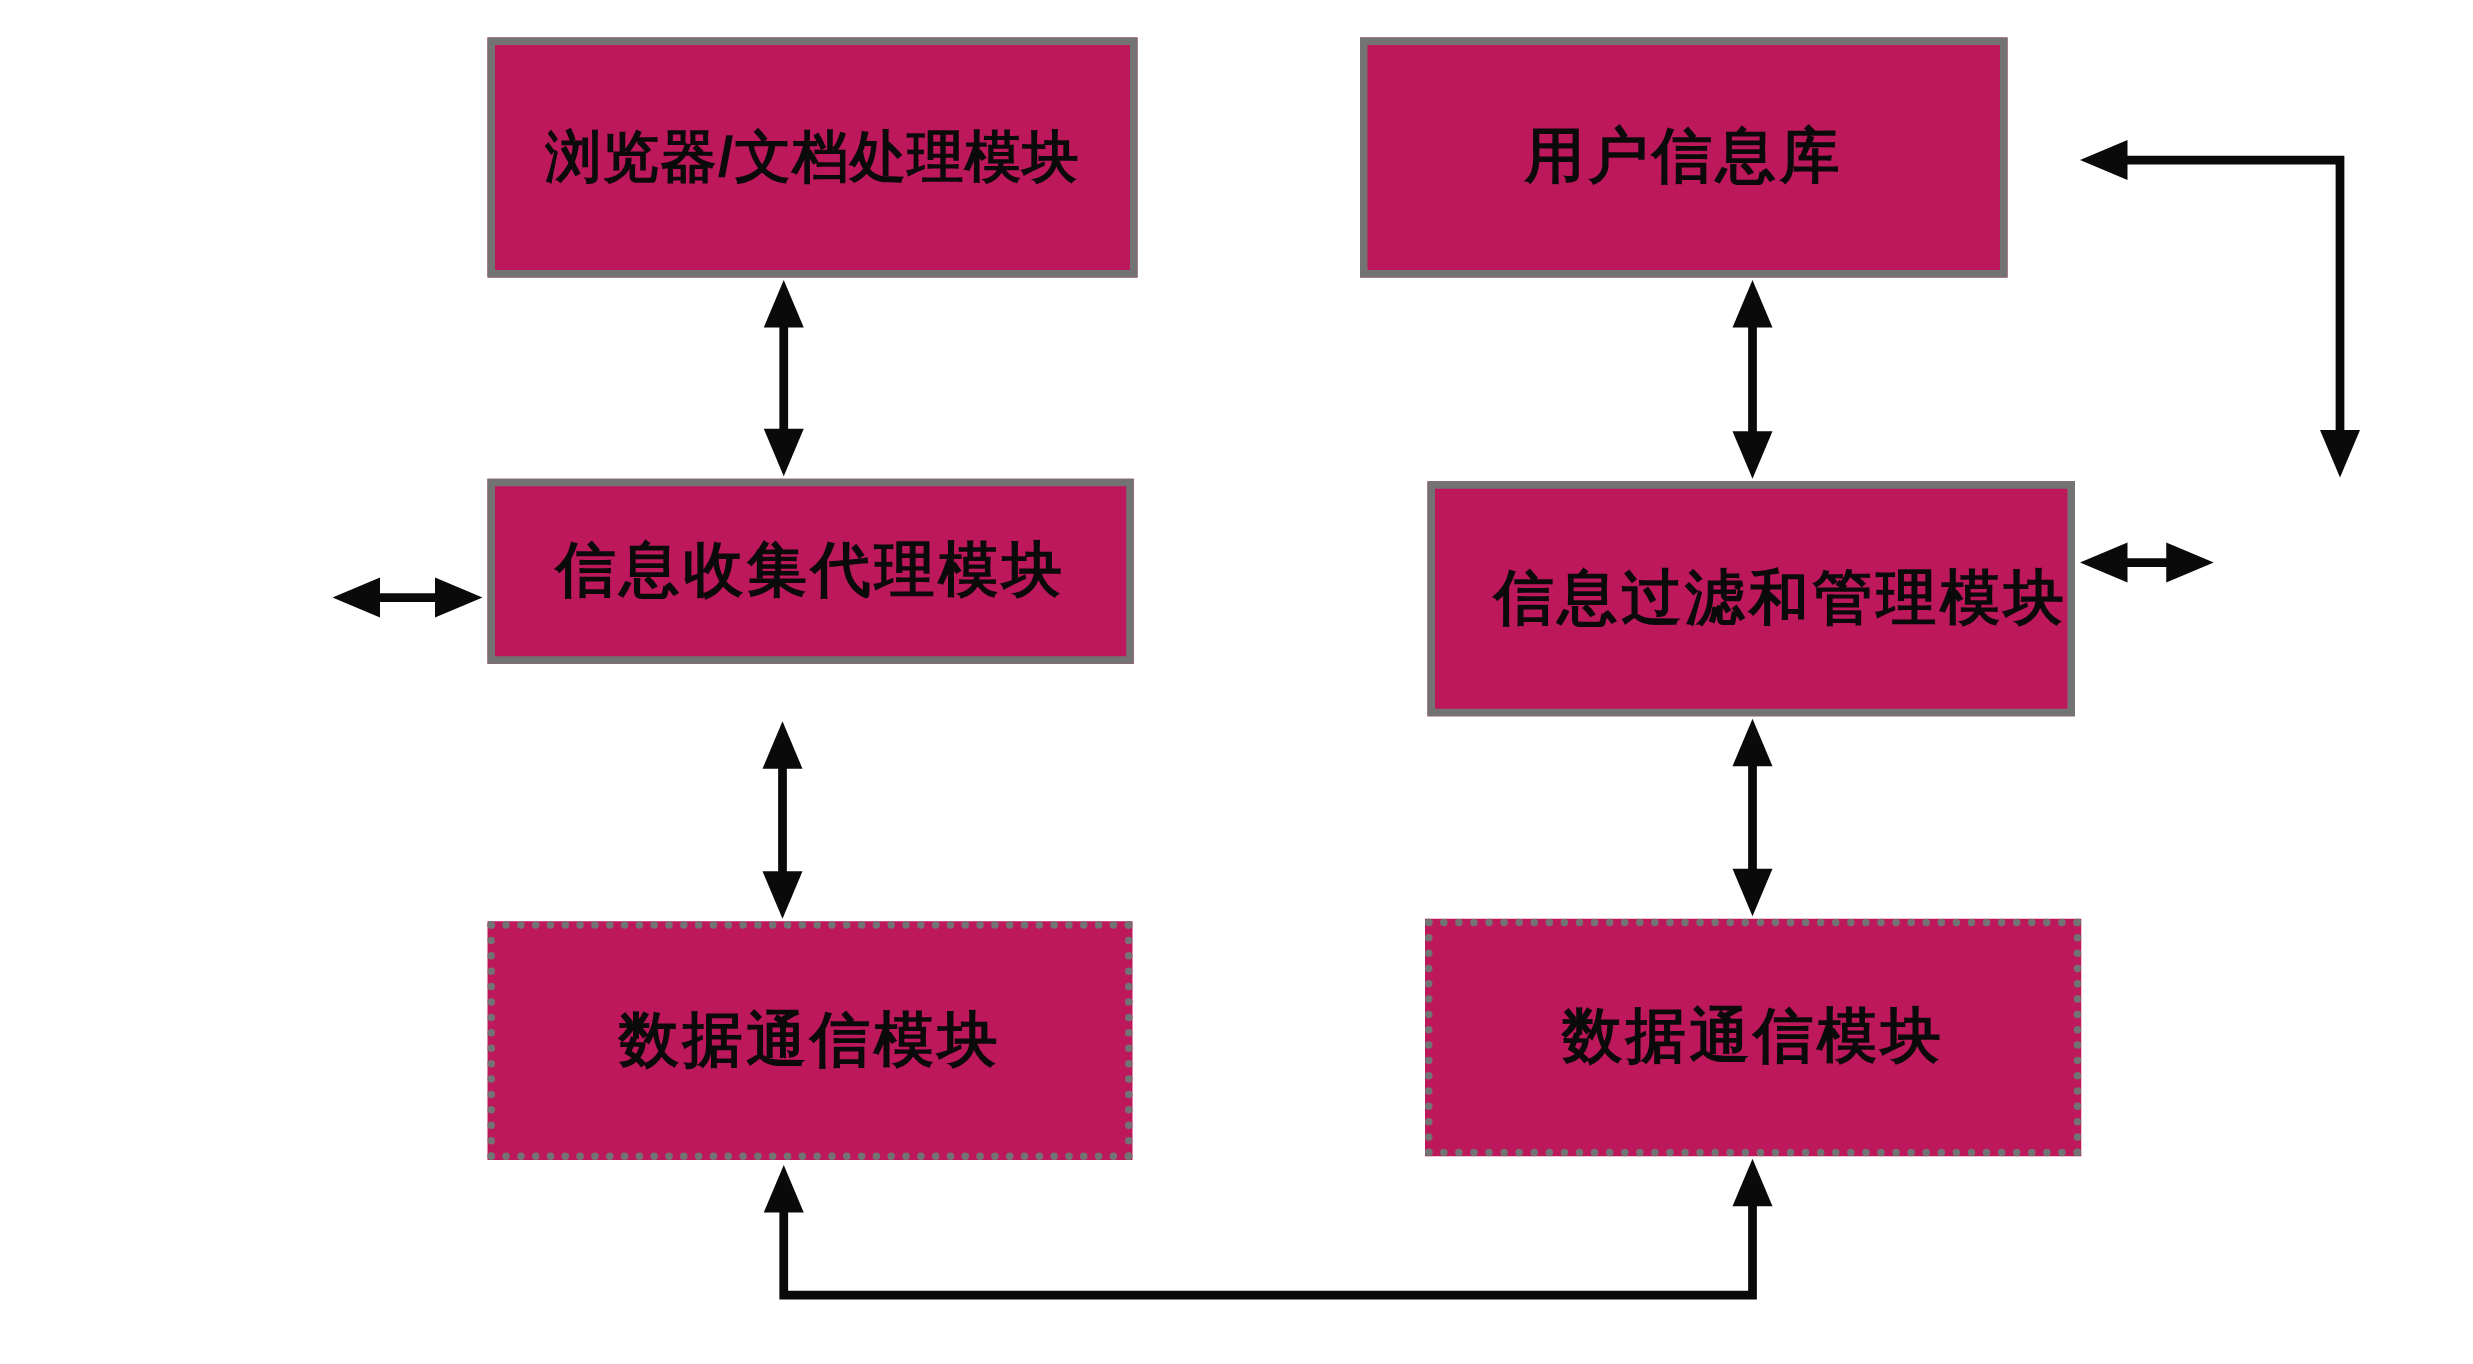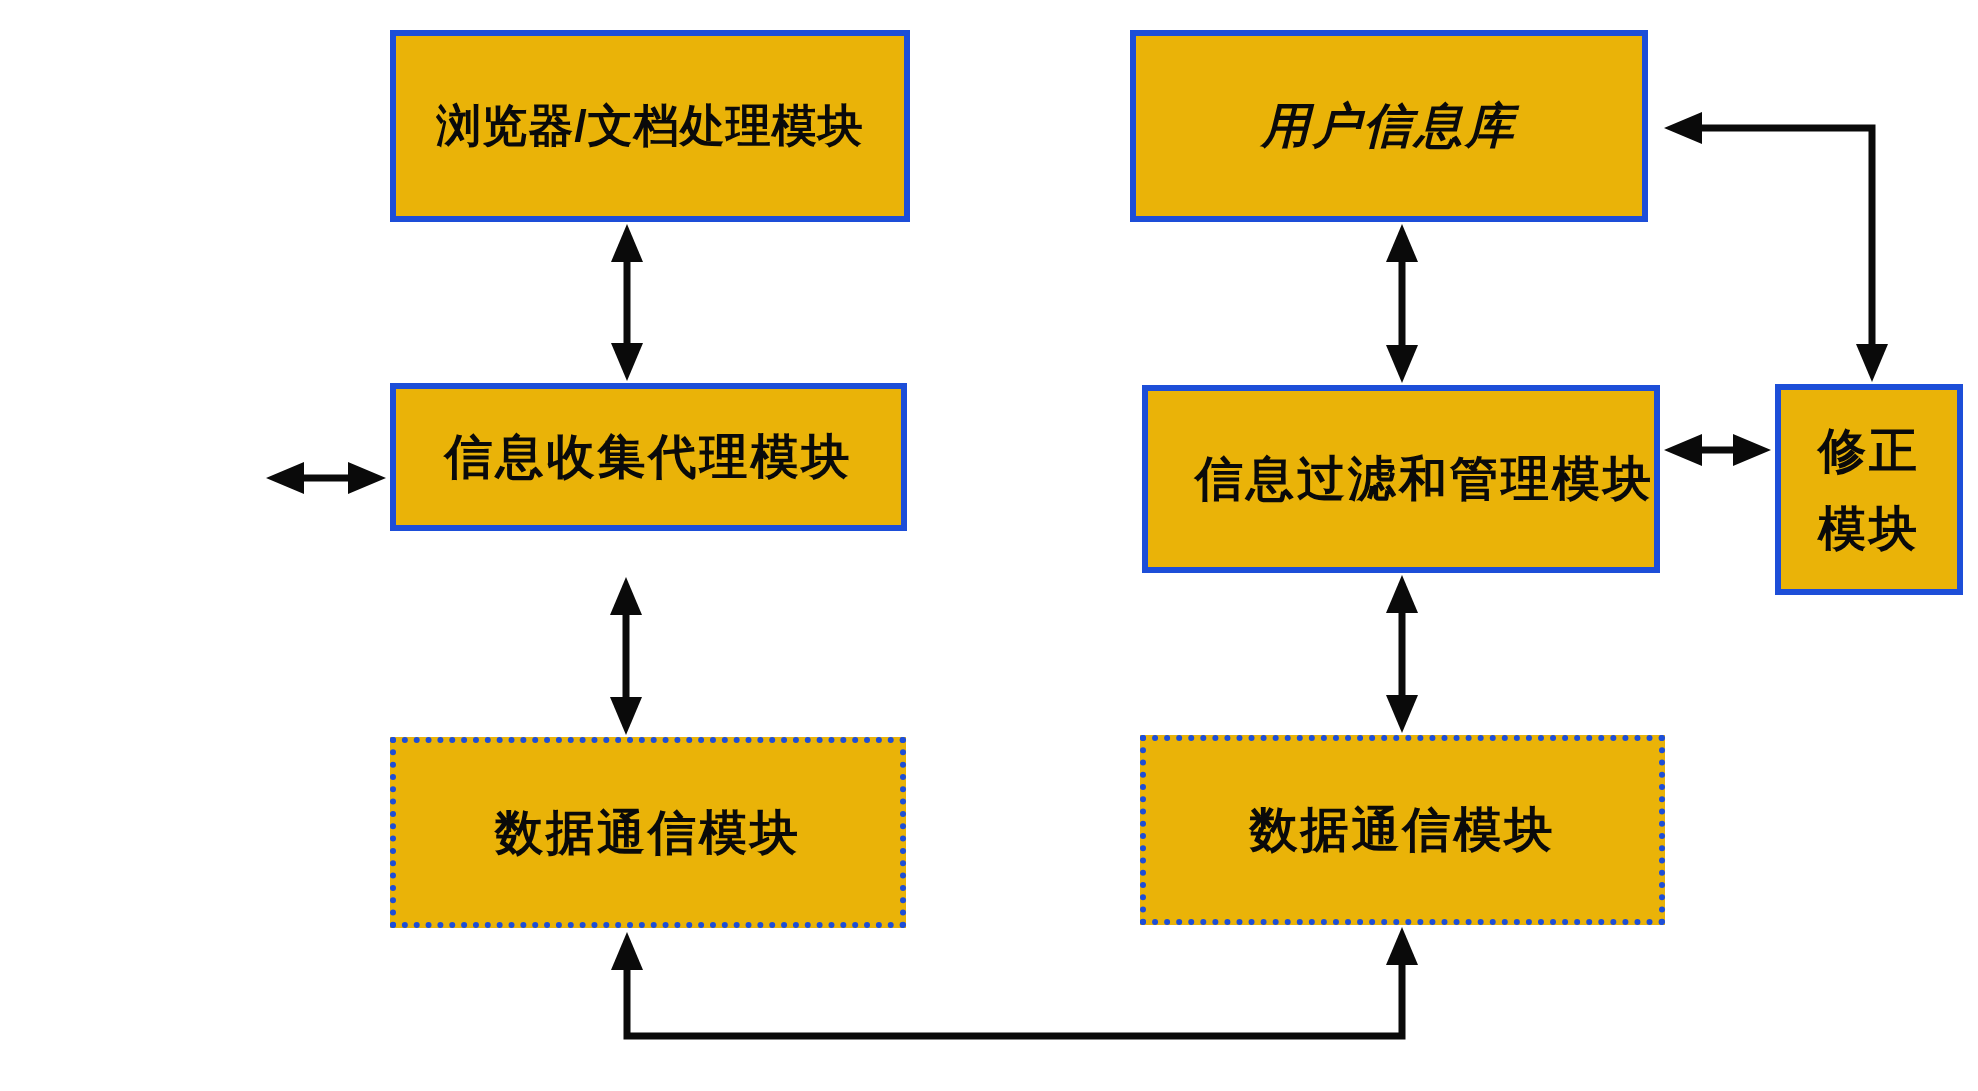--- a/index.html
+++ b/index.html
@@ -7,22 +7,22 @@
   .canvas {
     position: relative;
     width: 1978px;
     height: 1091px;
     background: #ffffff;
     font-family: "Liberation Sans", sans-serif;
     overflow: hidden;
   }
   .box {
     position: absolute;
-    border: 6px solid #1d4ed8;
-    background: #eab308;
+    border: 6px solid #737373;
+    background: #be185d;
     display: flex;
     align-items: center;
     justify-content: center;
     text-align: center;
     color: #0a0a0a;
   }
   .box.dotted { border-style: dotted; }
   .label {
     font-weight: 700;
     font-size: 48px;
@@ -99,39 +99,33 @@
       <path d="M627,962 V1036 H1402 V963"></path>
       <polygon points="627,932 611,970 643,970"></polygon>
       <polygon points="1402,927 1386,965 1418,965"></polygon>
     </g>
   </svg>
 
   <div class="box" style="left:390px; top:30px; width:520px; height:192px;">
     <span class="label label-sm">浏览器/文档处理模块</span>
   </div>
 
-  <div class="box" style="left:1130px; top:30px; width:518px; height:192px;font-style:italic;">
+  <div class="box" style="left:1088px; top:30px; width:518px; height:192px;">
     <span class="label">用户信息库</span>
   </div>
 
 
   <div class="box" style="left:390px; top:383px; width:517px; height:148px;">
     <span class="label">信息收集代理模块</span>
   </div>
 
   <div class="box" style="left:1142px; top:385px; width:518px; height:188px;justify-content:flex-end;">
     <span class="label">信息过滤和管理模块</span>
   </div>
 
-  <div class="box" style="left:1775px; top:384px; width:188px; height:211px;">
-    <span class="label stack stack-2">
-      <span>修正</span>
-      <span>模块</span>
-    </span>
-  </div>
 
   <div class="box dotted" style="left:390px; top:737px; width:516px; height:191px;">
     <span class="label">数据通信模块</span>
   </div>
 
   <div class="box dotted" style="left:1140px; top:735px; width:525px; height:190px;">
     <span class="label">数据通信模块</span>
   </div>
 
 </div>

